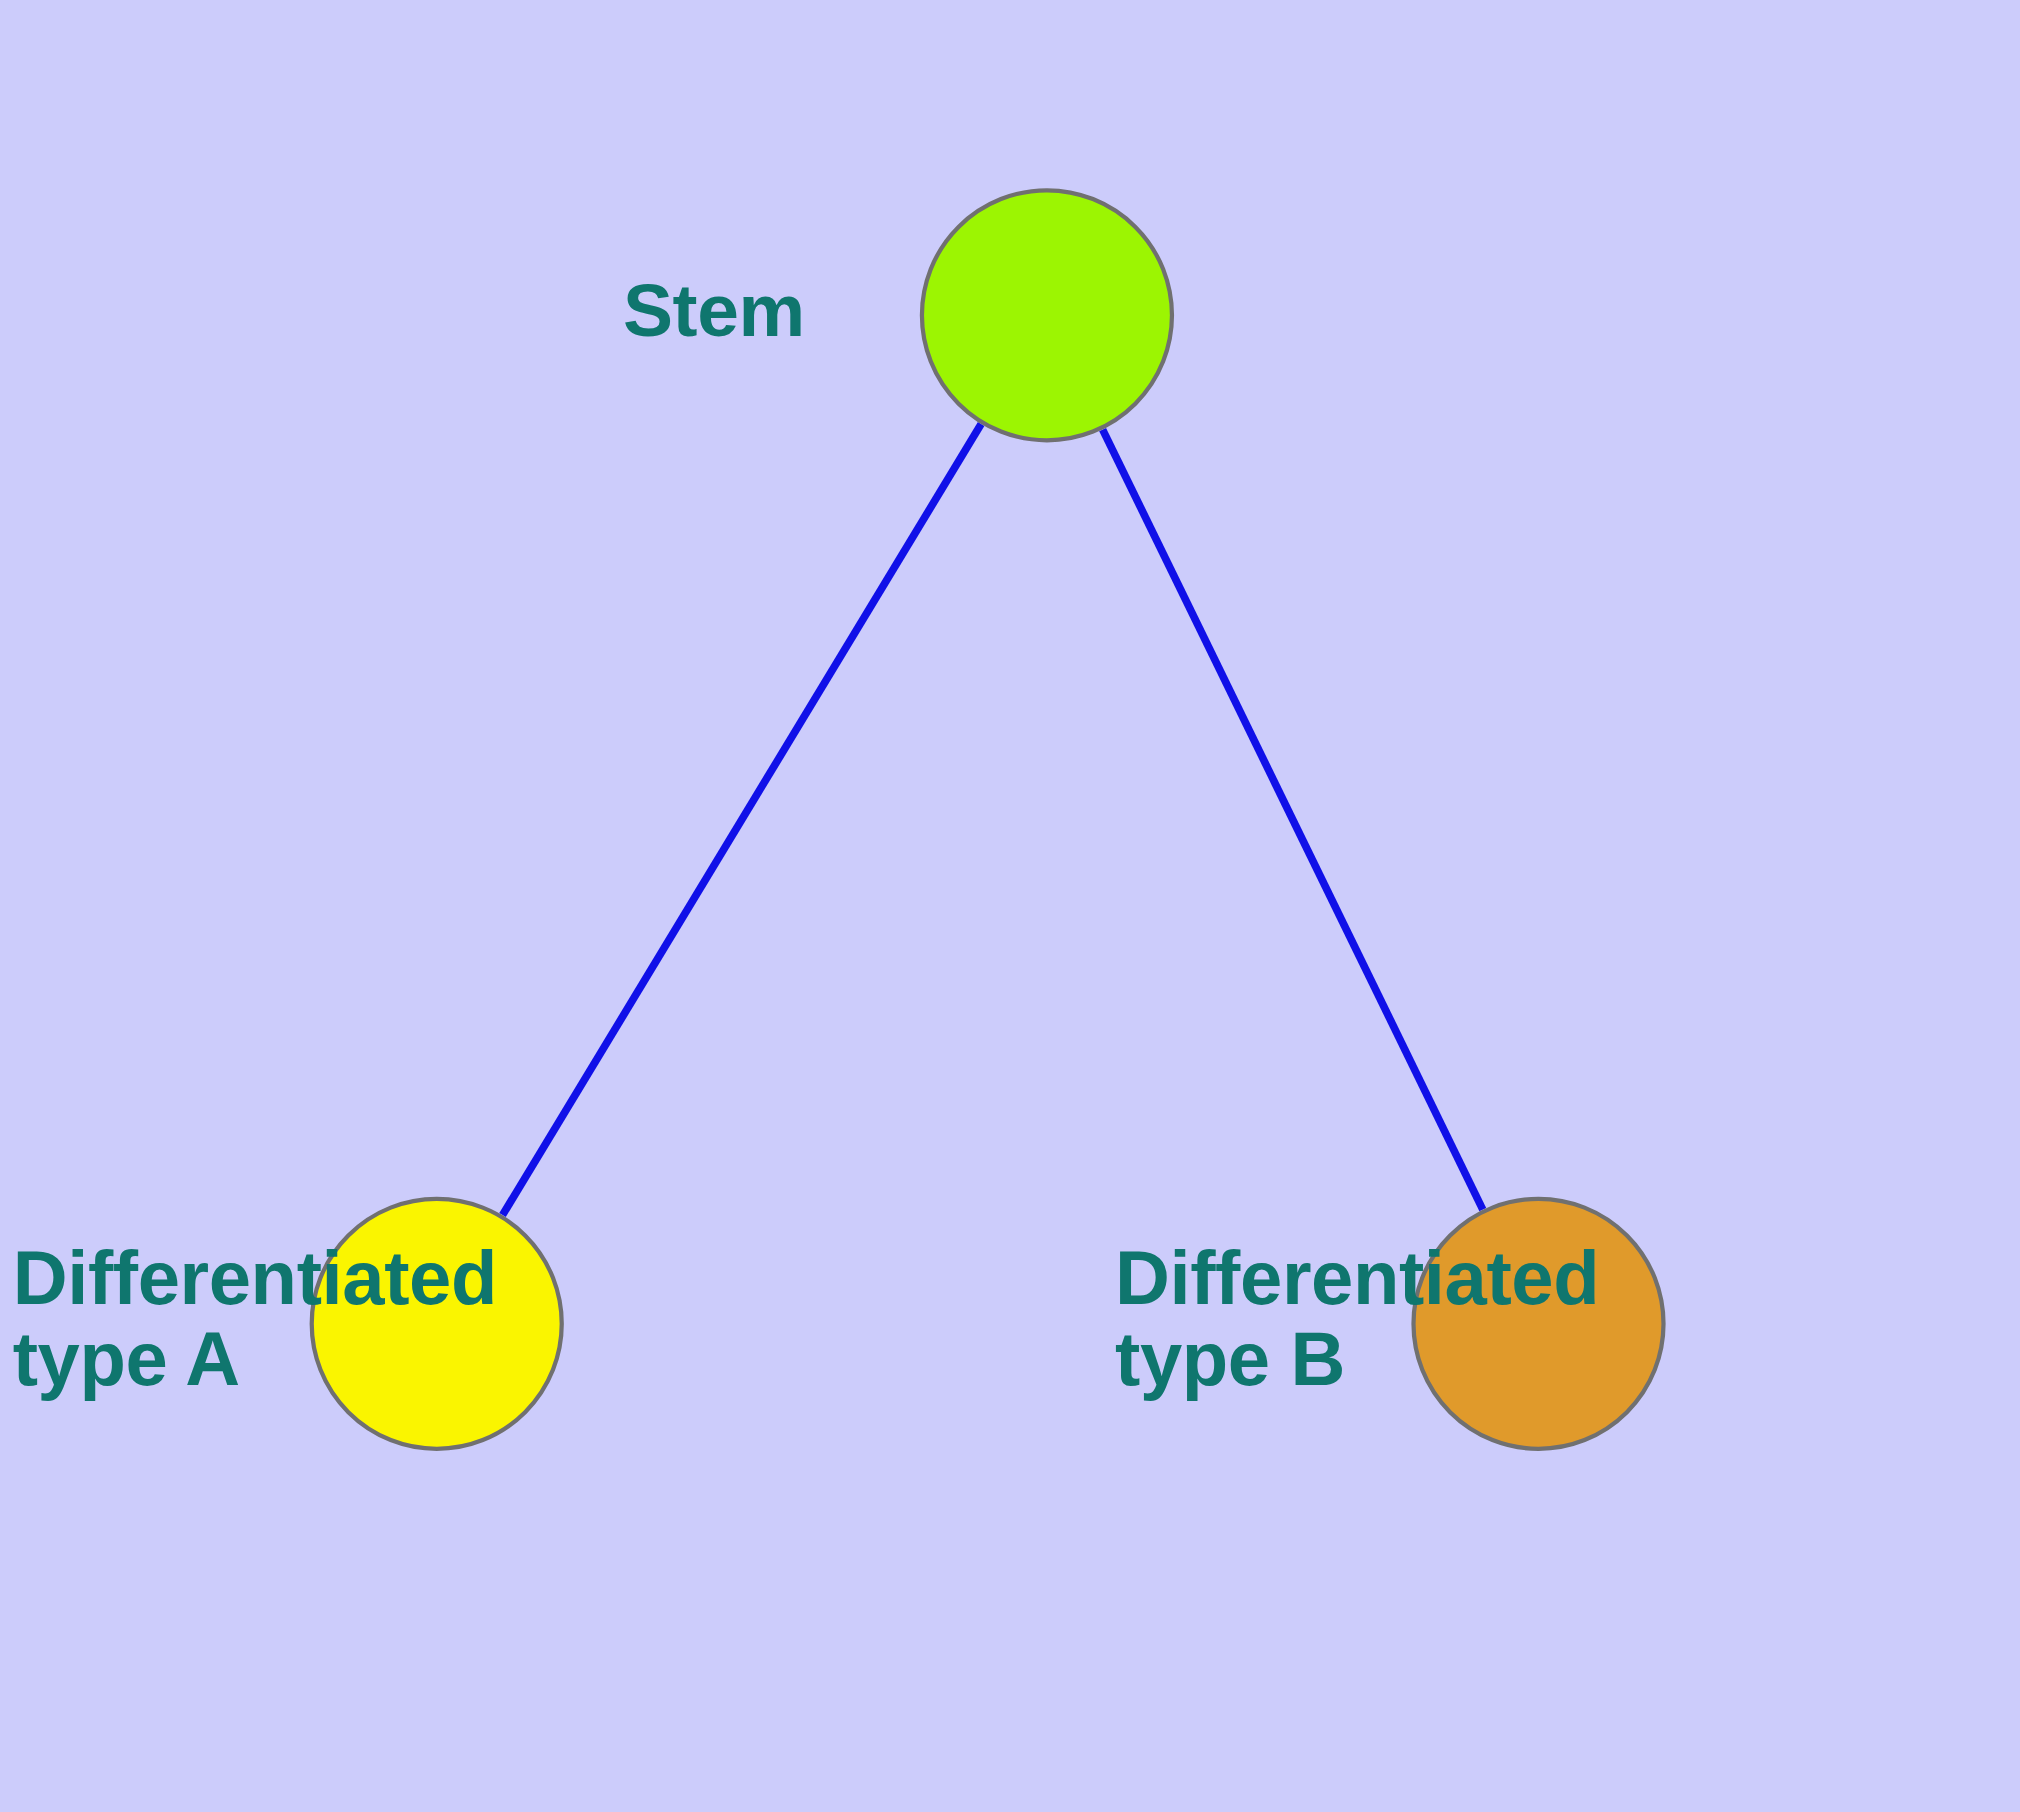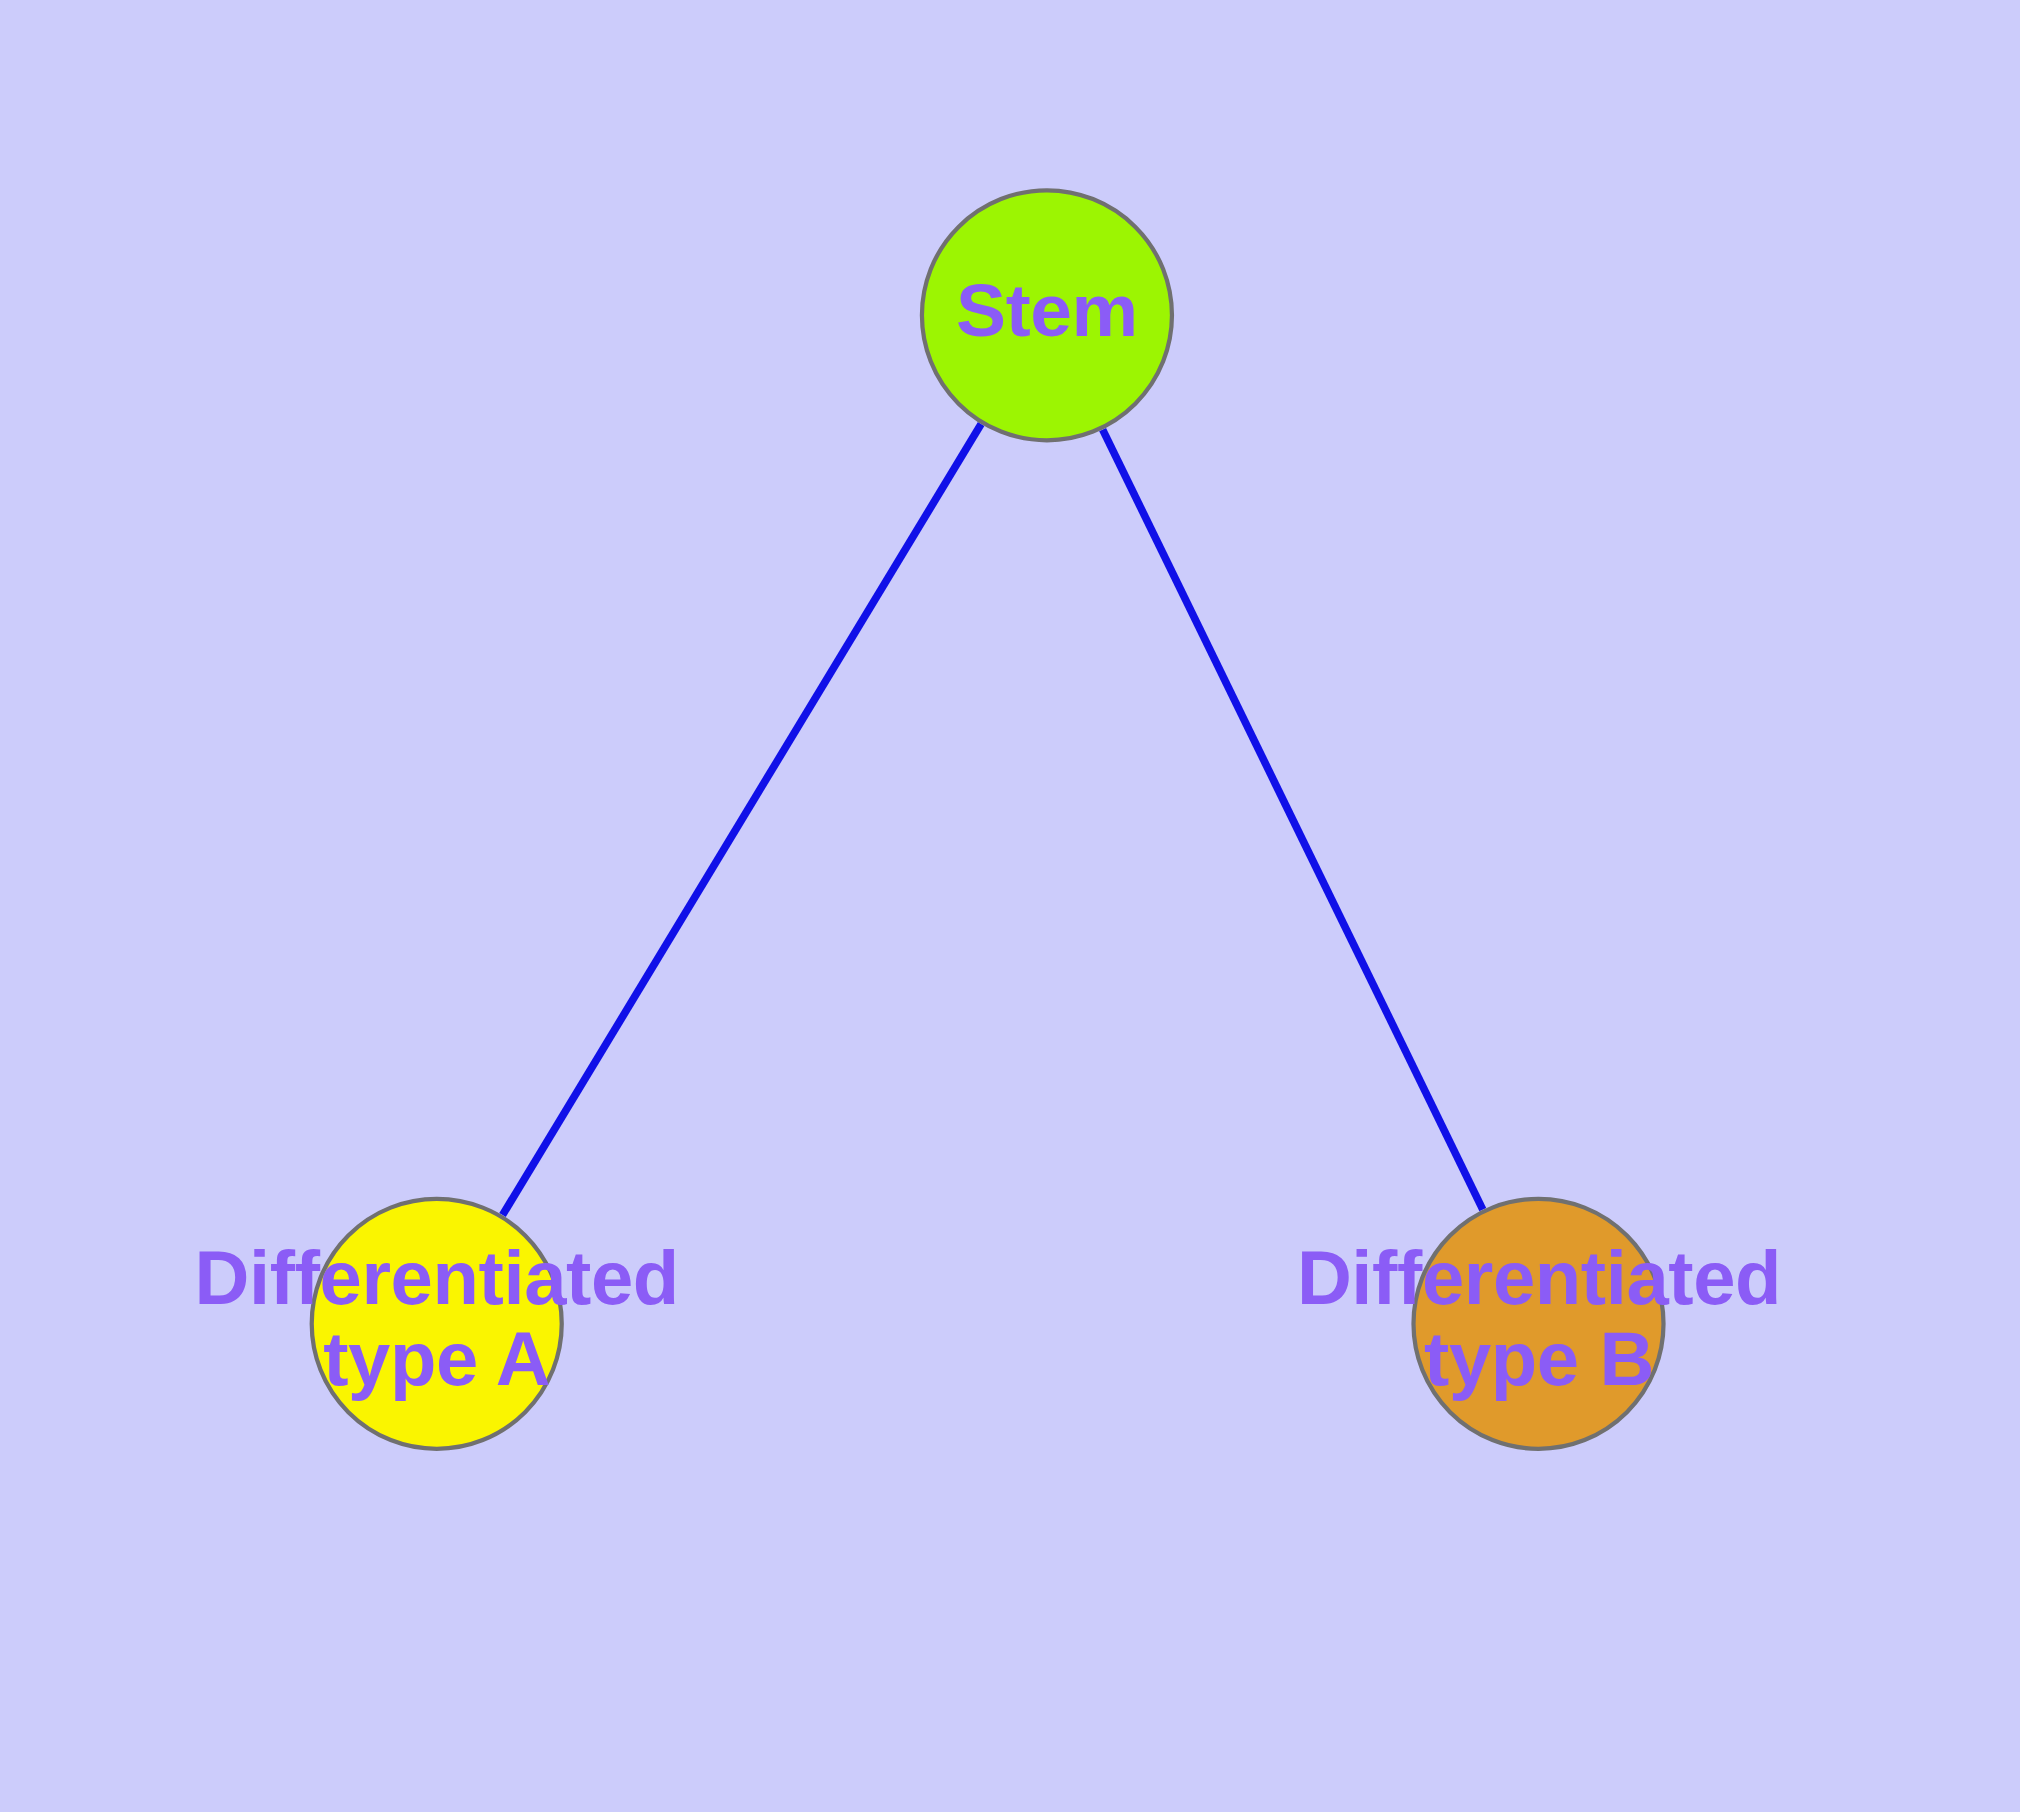--- a/index.html
+++ b/index.html
@@ -25,23 +25,23 @@
   }
   #graph-svg {
     position: absolute;
     left: 0;
     top: 0;
     width: 2021px;
     height: 1812px;
   }
   .node-label {
     position: absolute;
-    text-align: center;
+    text-align: left;
     font-weight: bold;
-    color: #8b5cf6;
+    color: #0f766e;
     line-height: 1.07;
     white-space: pre;
     pointer-events: none;
     letter-spacing: -0.4px;
   }
   #label-stem {
     font-size: 75px;
     left: 623px;
     top: 270px;
     width: 848px;

